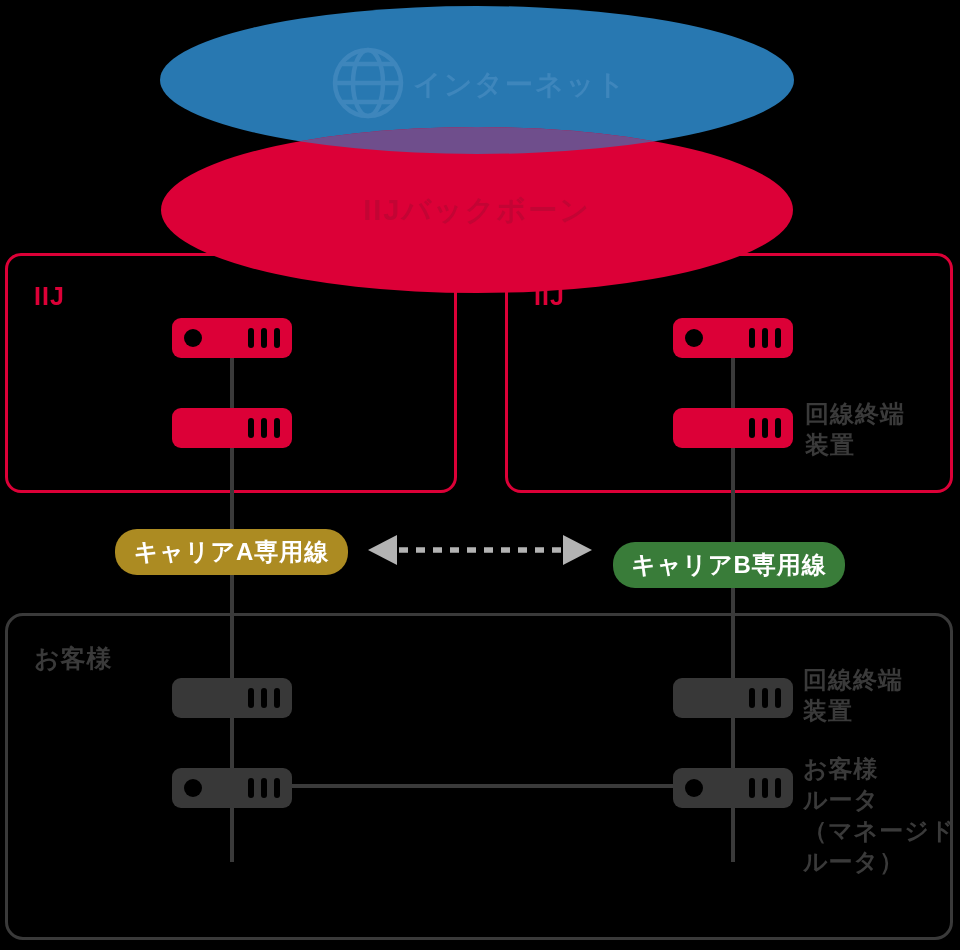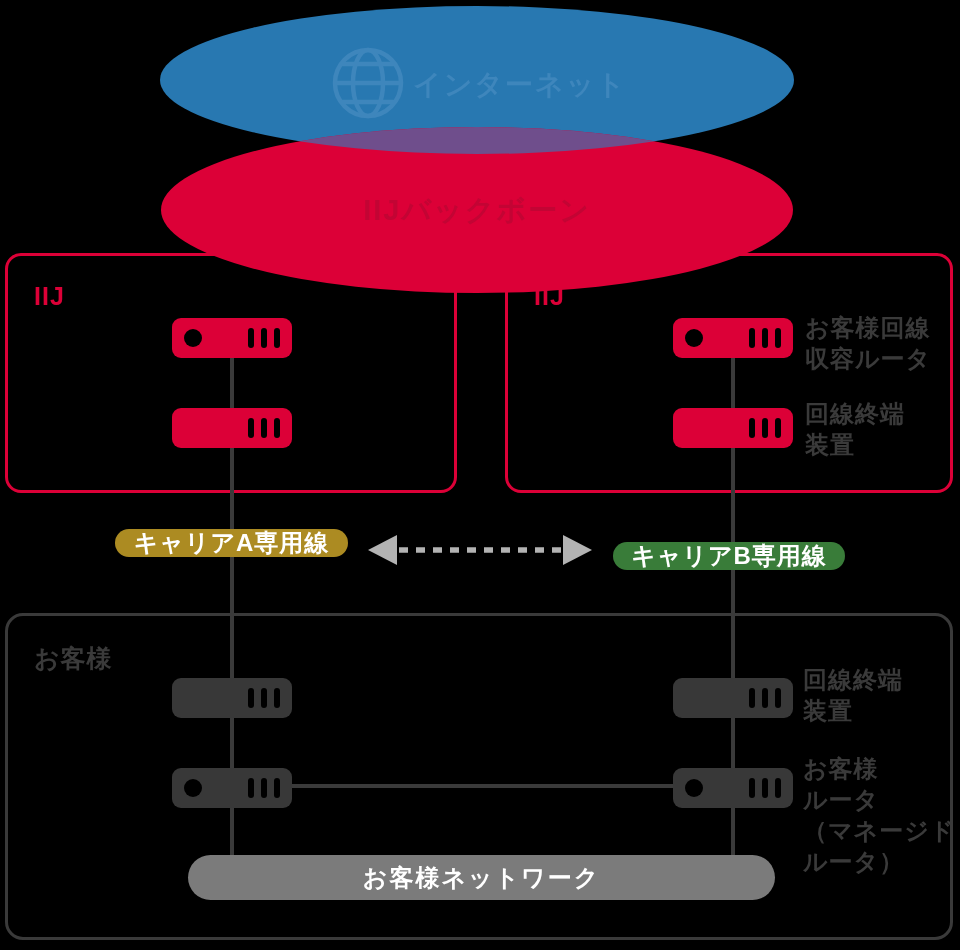--- a/index.html
+++ b/index.html
@@ -24,21 +24,21 @@
 
   
   .router{position:absolute;width:120px;height:40px;border-radius:9px;}
   .router.red{background:#dc0037;}
   .router.dark{background:#383838;}
   .router .dot{position:absolute;left:12px;top:11px;width:18px;height:18px;border-radius:50%;background:#000;}
   .router .slot{position:absolute;top:10px;width:6px;height:20px;border-radius:3px;background:#000;}
   .router .s1{left:76px;}.router .s2{left:89px;}.router .s3{left:102px;}
 
   
-  .badge{position:absolute;height:28px;border-radius:22px;color:#fff;font-size:24px;
+  .badge{position:absolute;height:46px;border-radius:22px;color:#fff;font-size:24px;
          font-weight:700;letter-spacing:1px;display:flex;align-items:center;justify-content:center;}
   .badge-a{left:115px;top:529px;width:233px;background:#ac8b22;}
   .badge-b{left:613px;top:542px;width:232px;background:#397c39;}
 
   
   .side-label{position:absolute;font-size:24px;font-weight:700;color:#3a3a3a;
               line-height:31px;letter-spacing:1px;white-space:pre-line;}
 
   
   .net-bar{position:absolute;left:188px;top:855px;width:587px;height:45px;border-radius:23px;
@@ -111,22 +111,20 @@
     <span class="slot s1"></span>
       <span class="slot s2"></span>
       <span class="slot s3"></span>
   </div>
   <div class="router red" style="left:673px;top:408px;">
     <span class="slot s1"></span>
       <span class="slot s2"></span>
       <span class="slot s3"></span>
   </div>
 
-  <div class="side-label" style="left:805px;top:312px;">お客様回線
-収容ルータ</div>
   <div class="side-label" style="left:805px;top:398px;">回線終端
 装置</div>
 
   <div class="badge badge-a">キャリアA専用線</div>
   <div class="badge badge-b">キャリアB専用線</div>
 
   <div class="router dark" style="left:172px;top:678px;">
     <span class="slot s1"></span>
       <span class="slot s2"></span>
       <span class="slot s3"></span>
@@ -149,15 +147,14 @@
       <span class="slot s3"></span>
   </div>
 
   <div class="side-label" style="left:803px;top:664px;">回線終端
 装置</div>
   <div class="side-label" style="left:803px;top:753px;">お客様
 ルータ
 （マネージド
 ルータ）</div>
 
-  <div class="net-bar">お客様ネットワーク</div>
 
 </div>
 
 </body></html>

